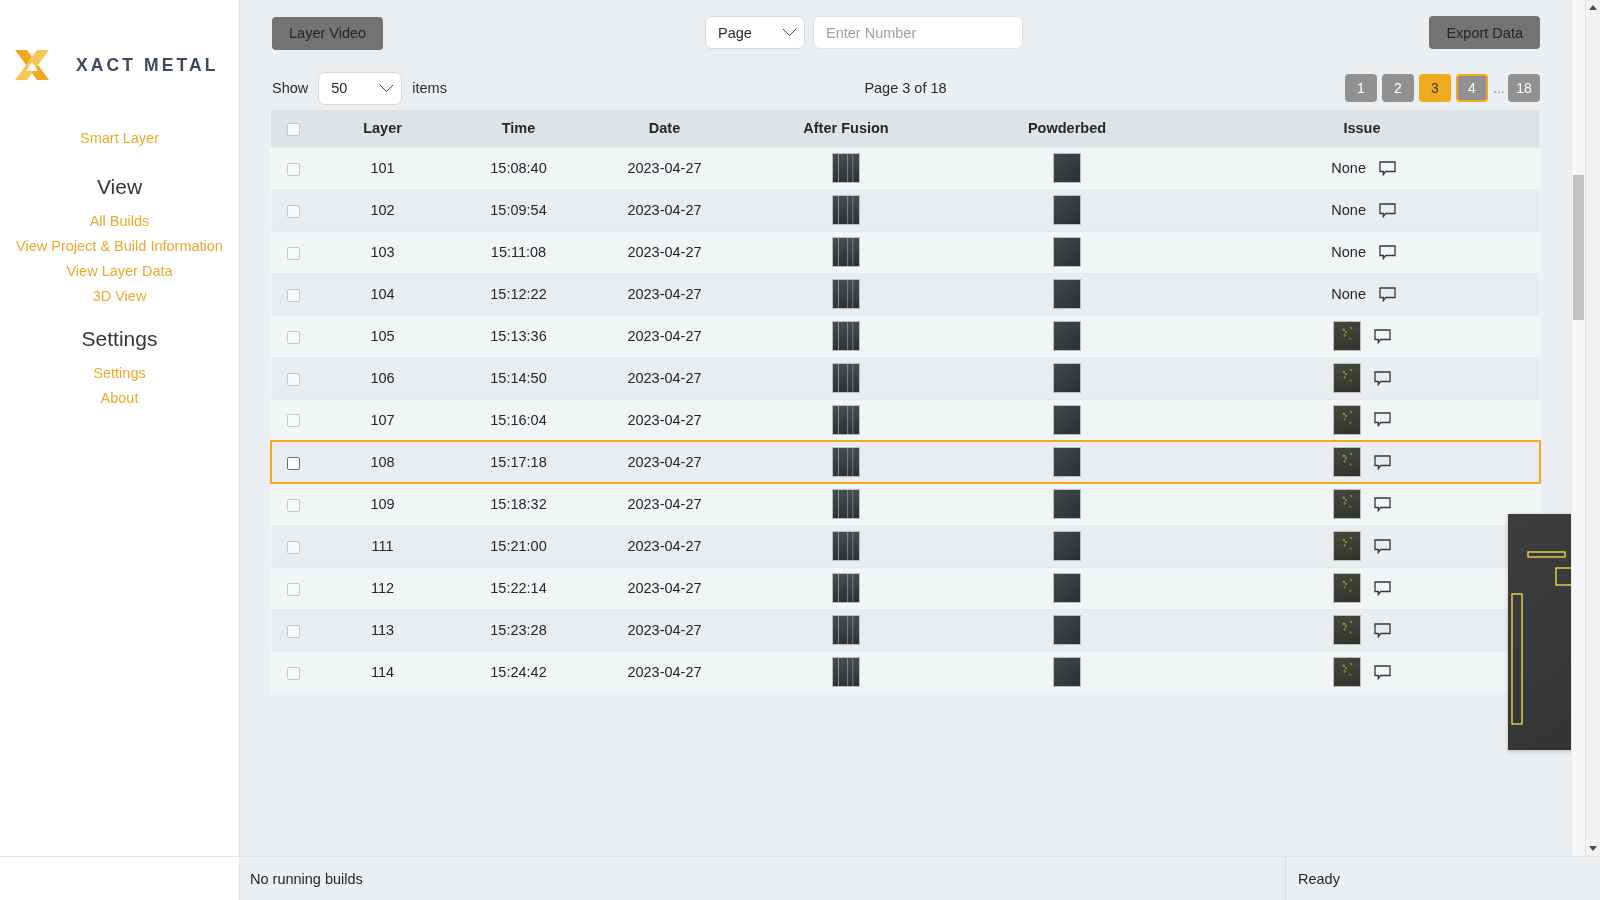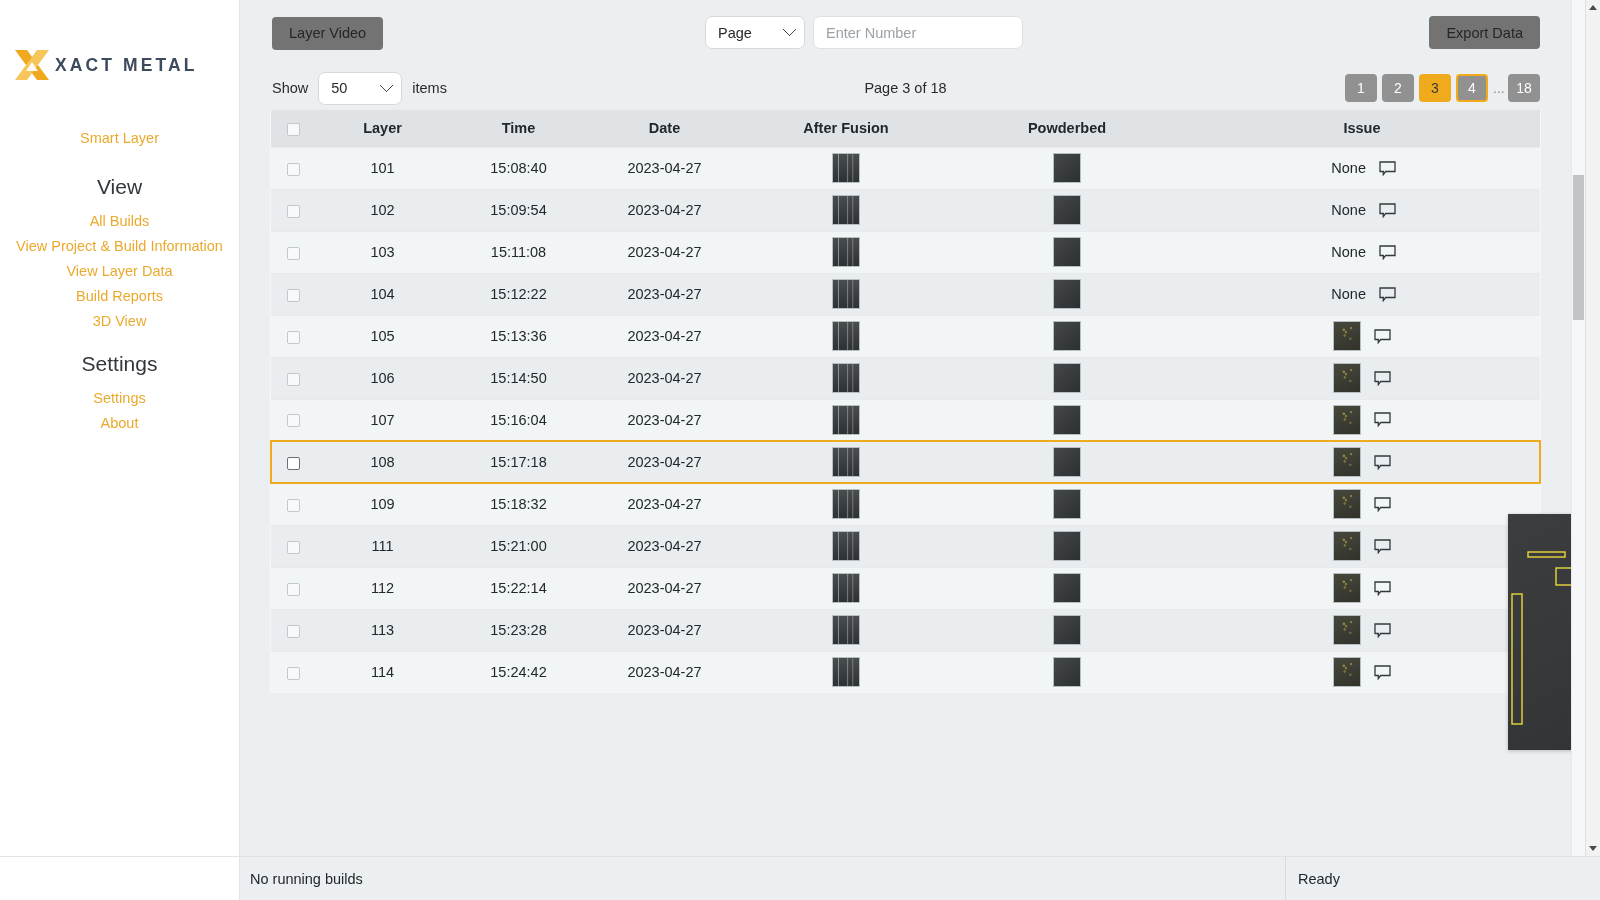--- a/index.html
+++ b/index.html
@@ -20,21 +20,21 @@
   #sidebar {
     width:240px; flex:0 0 240px;
     background:#ffffff;
     border-right:1px solid #e3e6e8;
     padding-top:40px;
     text-align:center;
     position:relative;
   }
   #logo-row {
     display:flex; align-items:center; justify-content:flex-start;
-    padding-left:14px; gap:5px; height:50px; margin-bottom:36px;
+    padding-left:14px; gap:26px; height:50px; margin-bottom:36px;
   }
   .logo-mark { width:36px; height:34px; flex:0 0 36px; }
   #logo-text {
     font-size:17.5px; font-weight:bold; letter-spacing:3.1px;
     color:#3d4a5c; white-space:nowrap;
   }
   .nav-link {
     display:block; color:#eaa92c; font-size:14.5px;
     line-height:25px; cursor:pointer; text-decoration:none;
     white-space:nowrap;
@@ -257,21 +257,20 @@
         </svg>
         <span id="logo-text">XACT METAL</span>
       </div>
 
       <a class="nav-link" id="nav-smart">Smart Layer</a>
 
       <span class="nav-head">View</span>
       <a class="nav-link">All Builds</a>
       <a class="nav-link">View Project &amp; Build Information</a>
       <a class="nav-link">View Layer Data</a>
-      <a class="nav-link">Build Reports</a>
       <a class="nav-link">3D View</a>
 
       <span class="nav-head">Settings</span>
       <a class="nav-link">Settings</a>
       <a class="nav-link">About</a>
     </div>
 
     <div id="content-wrap">
       <div id="content">
 

